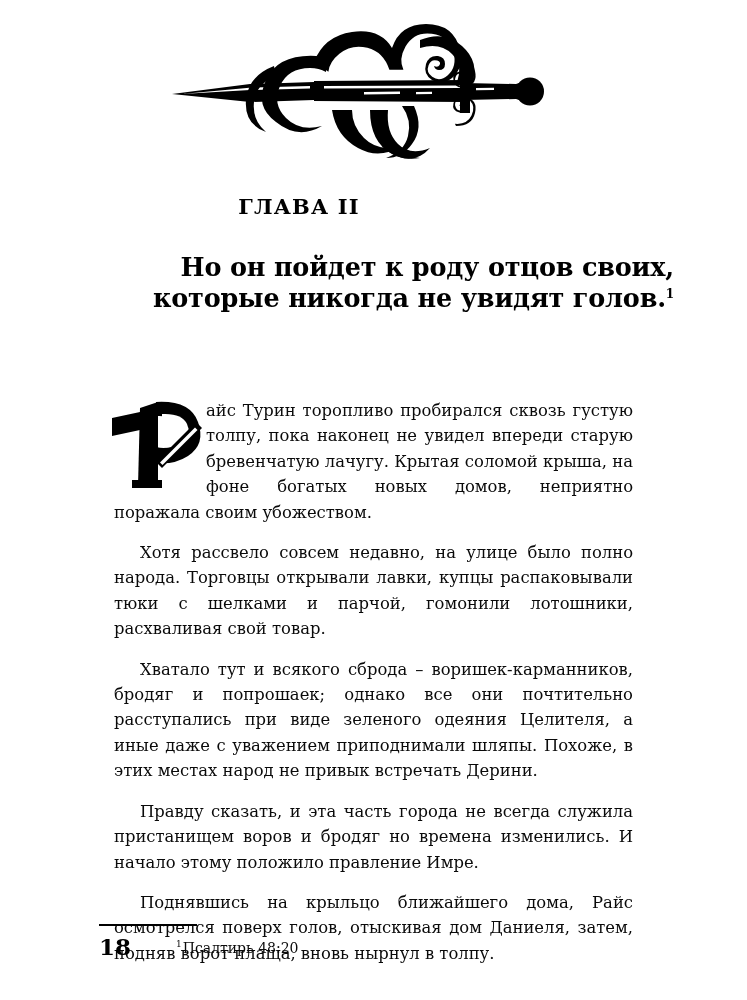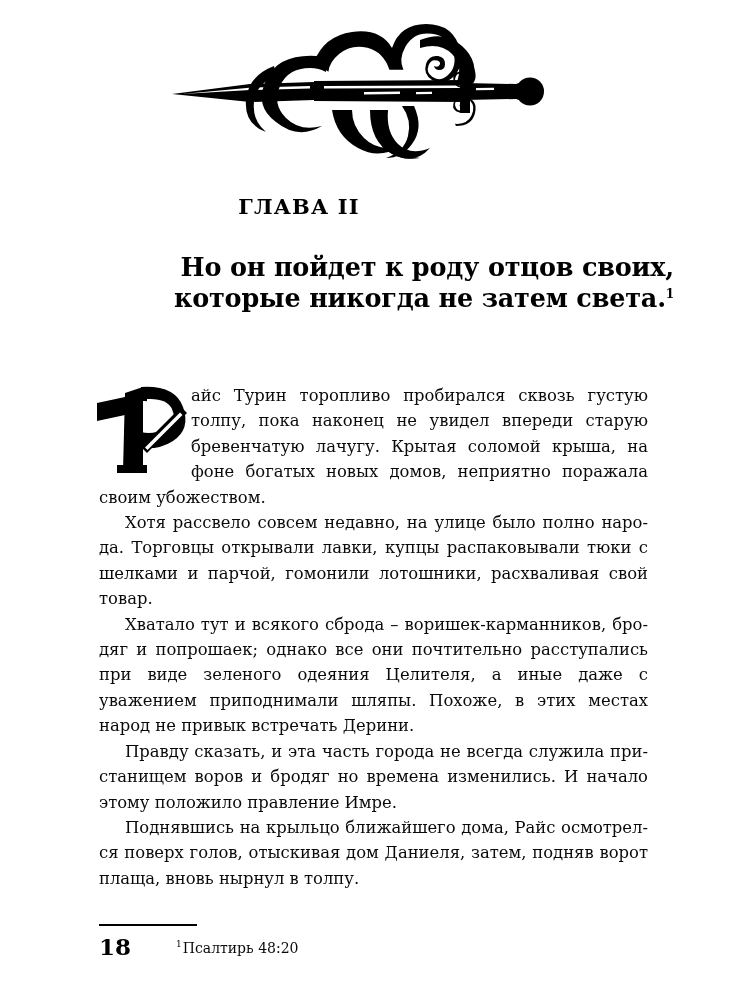--- a/index.html
+++ b/index.html
@@ -85,21 +85,21 @@
     width: 549px;
     font-family: "DejaVu Serif", "Liberation Serif", serif;
     font-size: 16.4px;
     line-height: 25.4px;
     text-align: justify;
     text-justify: inter-word;
     color: #0a0a0a;
     hyphens: manual;
   }
   .body-text p {
-    margin: 0;
+    margin: 15px;
     text-indent: 26px;
   }
   .body-text p.first {
     text-indent: 0;
   }
 
   
   .dropcap {
     float: left;
     width: 96px;
@@ -185,21 +185,21 @@
 
         <path d="M222 118 q14 20 34 22 q-22 4 -38 -12 Z"></path>
       </g>
     </svg>
   </div>
 
   <div class="chapter-heading">ГЛАВА II</div>
 
   <div class="epigraph">
     <span>Но он пойдет к роду отцов своих,</span><br>
-    <span>которые никогда не затем света.</span><span class="sup">1</span>
+    <span>которые никогда не увидят голов.</span><span class="sup">1</span>
   </div>
 
   <div class="body-text">
 
     <p class="first">
       <span class="dropcap">
         <svg width="96" height="88" viewBox="0 0 96 88">
           <g fill="#000000">
 
             <path d="M2 18 L30 12 L44 19 L44 37 L30 30 L2 36 Z"></path>

